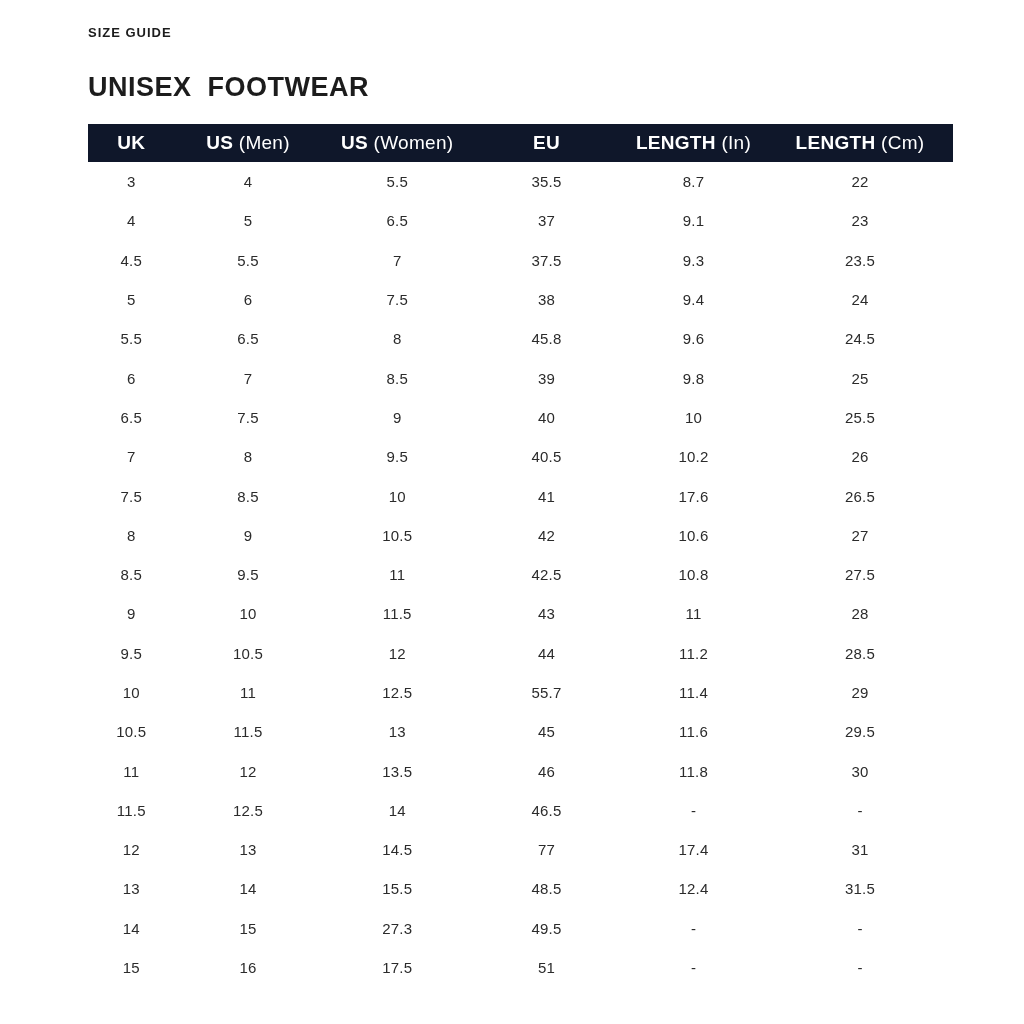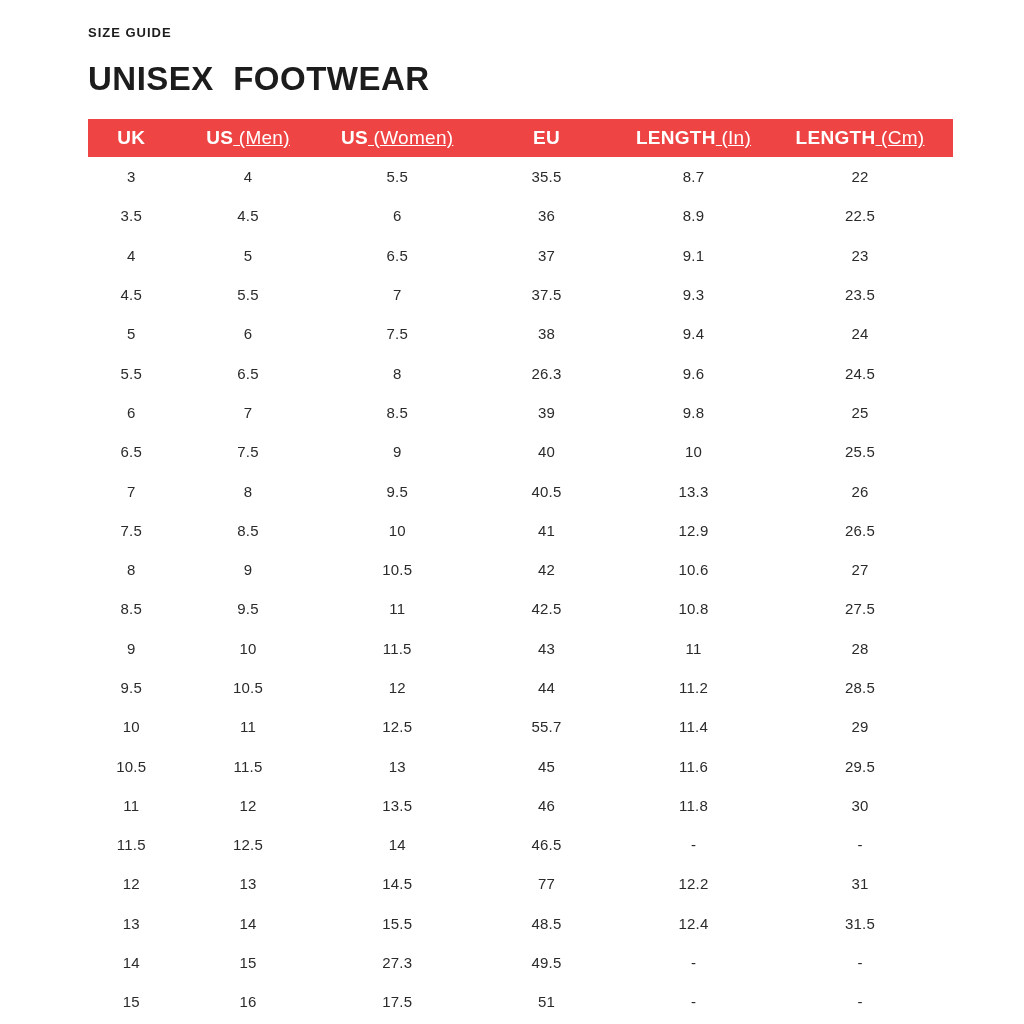--- a/index.html
+++ b/index.html
@@ -17,22 +17,22 @@
     overflow: hidden;
   }
   .eyebrow {
     font-size: 13px;
     font-weight: 700;
     letter-spacing: 1px;
     color: #1c1c1c;
     white-space: pre;
   }
   .page-title {
-    margin-top: 20px;
-    font-size: 33px;
+    margin-top: 32px;
+    font-size: 27px;
     font-weight: 700;
     letter-spacing: 0.5px;
     color: #1c1c1c;
     white-space: pre;
   }
   table.size-table {
     margin-top: 21px;
     width: 100%;
     border-collapse: collapse;
     table-layout: fixed;
@@ -46,21 +46,21 @@
   thead th {
     height: 38px;
     text-align: center;
     vertical-align: middle;
     font-size: 19px;
     font-weight: 400;
     letter-spacing: 0.3px;
     white-space: nowrap;
   }
   thead th .col-bold { font-weight: 700; }
-  thead th .col-normal { font-weight: 400; text-decoration: underline; }
+  thead th .col-normal { font-weight: 400; }
   tbody td {
     height: 39.3px;
     text-align: center;
     vertical-align: middle;
     font-size: 15px;
     font-weight: 400;
     color: #2b2b2b;
     letter-spacing: 0.2px;
   }
 </style>
@@ -75,21 +75,21 @@
 
   <table class="size-table">
     <colgroup>
       <col class="c1">
         <col class="c2">
         <col class="c3">
       <col class="c4">
         <col class="c5">
         <col class="c6">
     </colgroup>
-    <thead style="background: #ef4444; color: rgb(255, 255, 255); border-radius: 7px;">
+    <thead style="background: #0f172a; color: rgb(255, 255, 255); border-radius: 7px;">
       <tr>
         <th>
           <span class="col-bold">UK</span><span class="col-normal"></span>
         </th>
         <th>
           <span class="col-bold">US</span><span class="col-normal"> (Men)</span>
         </th>
         <th>
           <span class="col-bold">US</span><span class="col-normal"> (Women)</span>
         </th>
@@ -108,28 +108,20 @@
 
         <tr>
           <td>3</td>
           <td>4</td>
           <td>5.5</td>
           <td>35.5</td>
           <td>8.7</td>
           <td>22</td>
         </tr>
 
-        <tr>
-          <td>3.5</td>
-          <td>4.5</td>
-          <td>6</td>
-          <td>36</td>
-          <td>8.9</td>
-          <td>22.5</td>
-        </tr>
 
         <tr>
           <td>4</td>
           <td>5</td>
           <td>6.5</td>
           <td>37</td>
           <td>9.1</td>
           <td>23</td>
         </tr>
 
@@ -148,21 +140,21 @@
           <td>7.5</td>
           <td>38</td>
           <td>9.4</td>
           <td>24</td>
         </tr>
 
         <tr>
           <td>5.5</td>
           <td>6.5</td>
           <td>8</td>
-          <td>26.3</td>
+          <td>45.8</td>
           <td>9.6</td>
           <td>24.5</td>
         </tr>
 
         <tr>
           <td>6</td>
           <td>7</td>
           <td>8.5</td>
           <td>39</td>
           <td>9.8</td>
@@ -176,30 +168,30 @@
           <td>40</td>
           <td>10</td>
           <td>25.5</td>
         </tr>
 
         <tr>
           <td>7</td>
           <td>8</td>
           <td>9.5</td>
           <td>40.5</td>
-          <td>13.3</td>
+          <td>10.2</td>
           <td>26</td>
         </tr>
 
         <tr>
           <td>7.5</td>
           <td>8.5</td>
           <td>10</td>
           <td>41</td>
-          <td>12.9</td>
+          <td>17.6</td>
           <td>26.5</td>
         </tr>
 
         <tr>
           <td>8</td>
           <td>9</td>
           <td>10.5</td>
           <td>42</td>
           <td>10.6</td>
           <td>27</td>
@@ -266,21 +258,21 @@
           <td>46.5</td>
           <td>-</td>
           <td>-</td>
         </tr>
 
         <tr>
           <td>12</td>
           <td>13</td>
           <td>14.5</td>
           <td>77</td>
-          <td>12.2</td>
+          <td>17.4</td>
           <td>31</td>
         </tr>
 
         <tr>
           <td>13</td>
           <td>14</td>
           <td>15.5</td>
           <td>48.5</td>
           <td>12.4</td>
           <td>31.5</td>

